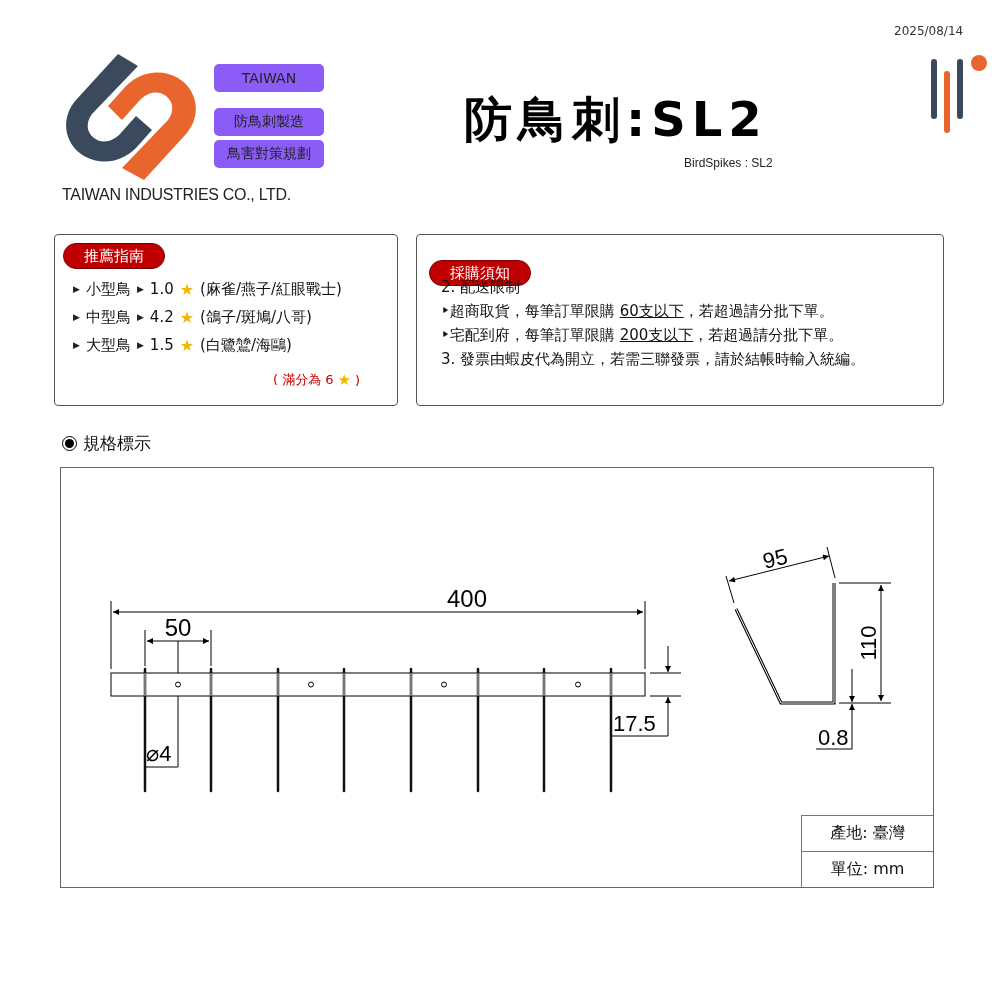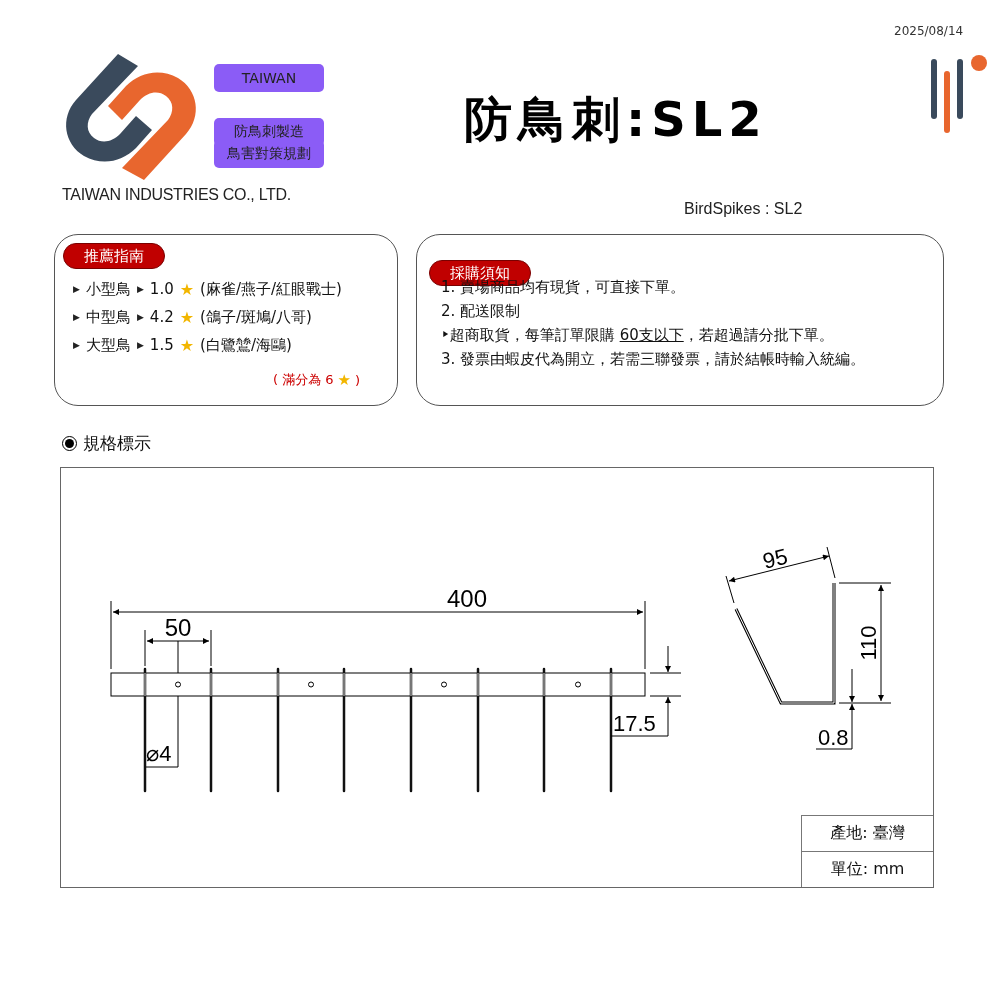--- a/index.html
+++ b/index.html
@@ -5,23 +5,23 @@
   * { box-sizing: border-box; margin: 0; padding: 0; }
   html, body { width: 1000px; height: 1000px; background: #ffffff; overflow: hidden; }
   body { position: relative; font-family: "DejaVu Sans", "Liberation Sans", sans-serif; color: #111; }
   .abs { position: absolute; }
 
   .date { left: 894px; top: 24px; font-size: 12px; color: #333; }
   .pill { left: 214px; width: 110px; height: 28px; background: #8b5cf6; border-radius: 5px; font-size: 14px; color: #222;
           display: flex; align-items: center; justify-content: center; }
   .company { left: 62px; top: 186px; font-size: 16px; color: #222; letter-spacing: -0.3px; font-family: "Liberation Sans", sans-serif; }
   .title { left: 464px; top: 88px; font-size: 48px; font-weight: bold; letter-spacing: 6px; color: #000; font-family: "DejaVu Sans", sans-serif; }
-  .subtitle { left: 684px; top: 156px; font-size: 16px; color: #222; font-family: "Liberation Sans", sans-serif; margin-top: 44px; }
+  .subtitle { left: 684px; top: 156px; font-size: 12px; color: #222; font-family: "Liberation Sans", sans-serif; }
 
-  .card { border: 1.5px solid #555; border-radius: 24px; background: #fff; }
+  .card { border: 1.5px solid #555; border-radius: 4px; background: #fff; }
   .badge { background: #c00000; color: #fff; font-size: 15px; border-radius: 14px; height: 26px; padding: 0 20px;
            display: flex; align-items: center; border: 1px solid #7a0000; }
   .rec-row { font-size: 15px; display: flex; align-items: center; gap: 6px; height: 28px; }
   .tri { font-size: 9px; color: #222; }
   .star { color: #f2b600; font-size: 16px; }
   .note-red { color: #cc0000; font-size: 13px; }
   .pur-line { font-size: 15px; height: 24px; line-height: 24px; color: #111; white-space: nowrap; }
   .ul { text-decoration: underline; margin-top: 35px; }
 
   .sec-title { left: 62px; top: 432px; font-size: 17px; display: flex; align-items: center; gap: 6px; }
@@ -37,21 +37,21 @@
 <body>
 
 <div class="abs date">2025/08/14</div>
 
 <svg class="abs" style="left:56px;top:52px;" width="150" height="130" viewBox="0 0 150 130">
   <path d="M62 2 L20 48 C4 66 8 92 28 104 C46 114 66 110 80 96 L96 78 L80 64 L64 82 C56 90 46 92 38 86 C30 80 30 70 36 62 L82 14 Z" fill="#3a4a5c"></path>
   <path d="M88 128 L130 82 C146 64 142 38 122 26 C104 16 84 20 70 34 L52 54 L66 68 L84 48 C92 40 102 38 110 44 C118 50 118 60 112 68 L66 116 Z" fill="#e8662e"></path>
 </svg>
 
 <div class="abs pill" style="top:64px;">TAIWAN</div>
-<div class="abs pill" style="top:118px;">防鳥刺製造</div>
+<div class="abs pill" style="top:108px;">防鳥刺製造</div>
 <div class="abs pill" style="top:140px;">鳥害對策規劃</div>
 
 <div class="abs company">TAIWAN INDUSTRIES CO., LTD.</div>
 
 <div class="abs title">防鳥刺:SL2</div>
 <div class="abs subtitle">BirdSpikes : SL2</div>
 
 <svg class="abs" style="left:926px;top:52px;" width="70" height="82" viewBox="0 0 70 82">
   <line x1="8" y1="10" x2="8" y2="64" stroke="#3a4a5c" stroke-width="6" stroke-linecap="round"></line>
   <line x1="21" y1="22" x2="21" y2="78" stroke="#e8662e" stroke-width="6" stroke-linecap="round"></line>
@@ -90,24 +90,26 @@
   <div class="abs note-red" style="left:218px;top:136px;display:flex;gap:4px;align-items:center;justify-content:center;">
     <span>( 滿分為 6</span>
     <span class="star" style="font-size:15px;">★</span>
     <span>)</span>
   </div>
 </div>
 
 <div class="abs card" style="left:416px;top:234px;width:528px;height:172px;">
   <div class="abs badge" style="left:12px;top:8px;margin-top:17px;">採購須知</div>
   <div class="abs" style="left:24px;top:40px;">
-    <div class="pur-line">1. 賣場商品均有現貨，可直接下單。</div>
     <div class="pur-line">2. 配送限制</div>
     <div class="pur-line">
       <span>‣超商取貨，每筆訂單限購 </span><span class="ul">60支以下</span><span>，若超過請分批下單。</span>
+    </div>
+    <div class="pur-line">
+      <span>‣宅配到府，每筆訂單限購 </span><span class="ul">200支以下</span><span>，若超過請分批下單。</span>
     </div>
     <div class="pur-line">3. 發票由蝦皮代為開立，若需三聯發票，請於結帳時輸入統編。</div>
   </div>
 </div>
 
 <div class="abs sec-title">
   <span class="radio"></span>
   <span>規格標示</span>
 </div>
 

